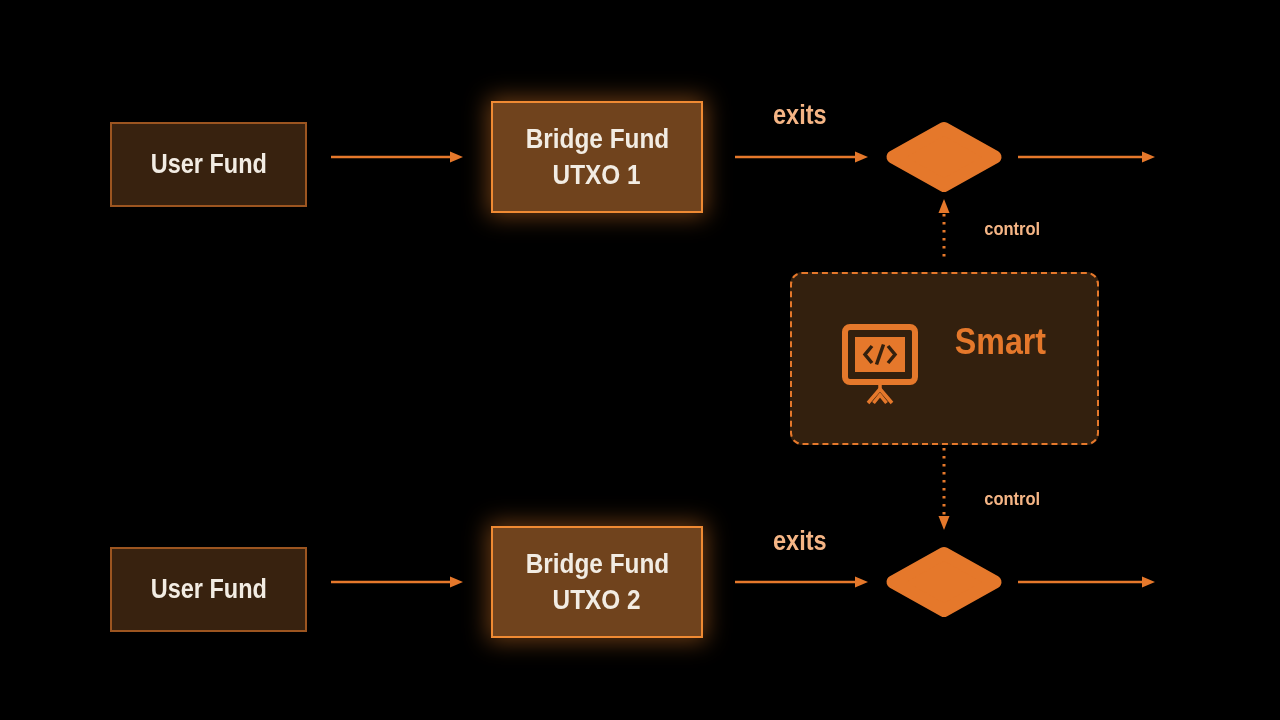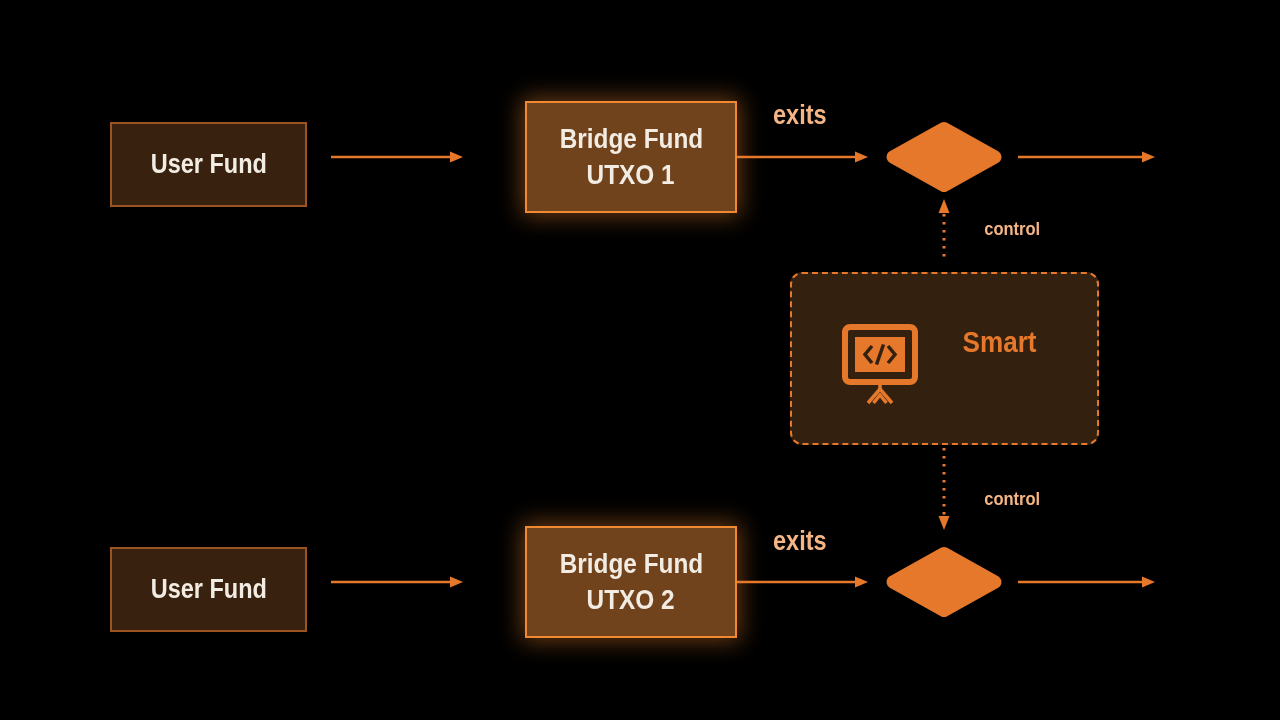--- a/index.html
+++ b/index.html
@@ -20,36 +20,35 @@
     background:var(--user-fill,#38220f);
     border:2px solid var(--user-border,#9c5520);
     color:var(--box-text,#f2ece3);font-size:27px;margin-top:8px;
   }
   .bridge-box{
     width:212px;height:112px;
     background:var(--bridge-fill,#70431d);
     border:2px solid var(--accent-bright,#ef8a33);
     color:var(--box-text,#f2ece3);font-size:28px;line-height:36px;
     box-shadow:0 0 22px 3px var(--glow,rgba(236,130,45,0.45));
-    margin-left:34px;
   }
   #user-box-1{left:110px;top:114px;}
   #bridge-box-1{left:491px;top:101px;}
   #user-box-2{left:110px;top:539px;}
   #bridge-box-2{left:491px;top:526px;}
 
   .contract-box{
     position:absolute;left:790px;top:272px;width:309px;height:173px;
     background:var(--contract-fill,#33200e);
     border:2px dashed var(--accent,#e5782b);
     border-radius:12px;
   }
   .contract-text{
     position:absolute;left:925px;top:325px;width:150px;
-    color:var(--accent,#e5782b);font-size:30px;line-height:34px;text-align:center;
+    color:var(--accent,#e5782b);font-size:37px;line-height:34px;text-align:center;
   }
   .contract-icon{position:absolute;left:841px;top:323px;}
 
   
   .flow-label{
     position:absolute;width:110px;text-align:center;
     color:var(--label-peach,#f5b585);
   }
   .exits-label{font-size:27px;line-height:30px;text-decoration:underline;}
   .control-label{font-size:19px;line-height:32px;}

